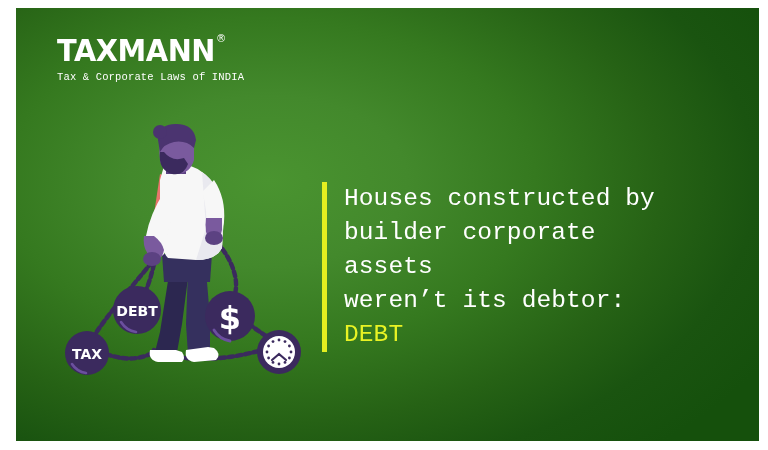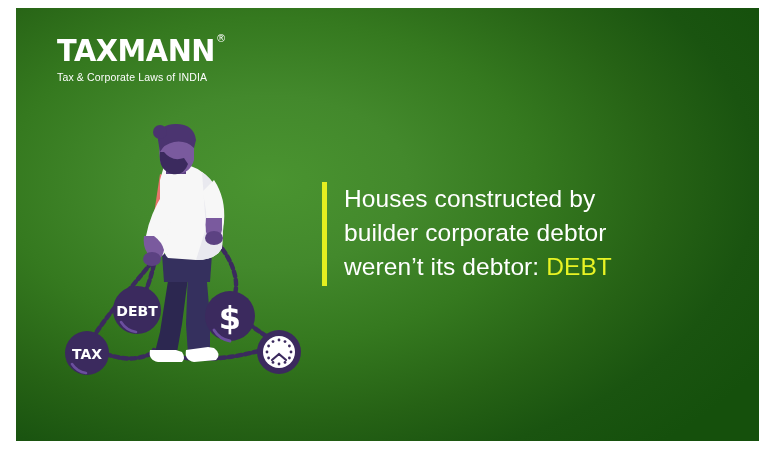--- a/index.html
+++ b/index.html
@@ -50,21 +50,21 @@
   .logo-reg{
     position:absolute;
     top:-2px;
     font-size:11px;
     font-weight:normal;
     color:#ffffff;
     margin-left:1px;
   }
   .logo-tag{
     color:#ffffff;
-    font-family:Liberation Sans, sans-serif;
+    font-family:Liberation Mono, monospace;
     font-size:10.5px;
     letter-spacing:0.15px;
     margin-top:5px;
     white-space:nowrap;
   }
   
   .headline-wrap{
     position:absolute;
     left:306px;top:174px;
     display:flex;
@@ -72,21 +72,21 @@
   }
   .accent-bar{
     width:5px;
     min-height:104px;
     background:#e3ef20;
     flex:0 0 auto;
   }
   .headline{
     margin-left:17px;
     color:#ffffff;
-    font-family:Liberation Sans, sans-serif;
+    font-family:Liberation Mono, monospace;
     font-size:24.5px;
     line-height:34px;
     letter-spacing:0.1px;
     font-weight:400;
     max-width:350px;
   }
   .headline .hl-accent{ color:#e8f324; }
   
   .illustration{
     position:absolute;
@@ -203,19 +203,19 @@
           </g>
           <path d="M243,236 L236,242 M243,236 L250,242" stroke="#3b2a5e" stroke-width="2.2" stroke-linecap="round" fill="none"></path>
         </g>
       </svg>
     </div>
 
     <div class="headline-wrap">
       <div class="accent-bar"></div>
       <div class="headline">
         <span>Houses constructed by</span><br>
-        <span>builder corporate debtor</span><br>
+        <span>builder corporate assets</span><br>
         <span>weren’t its debtor: </span><span class="hl-accent">DEBT</span>
       </div>
     </div>
 
   </div>
 </div>
 
 </body></html>

